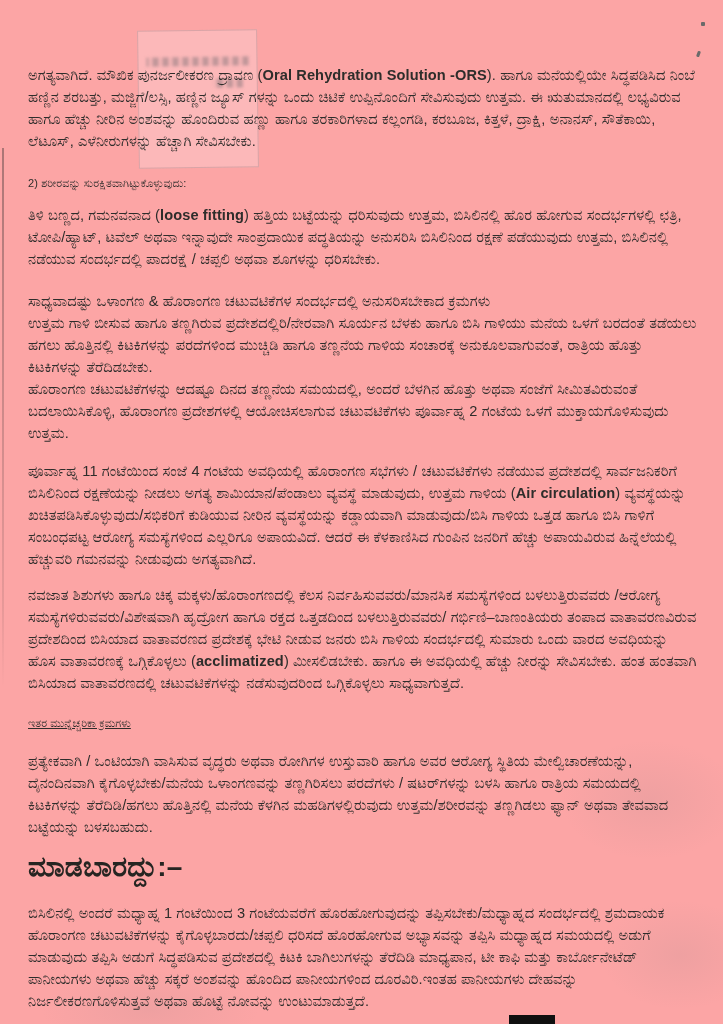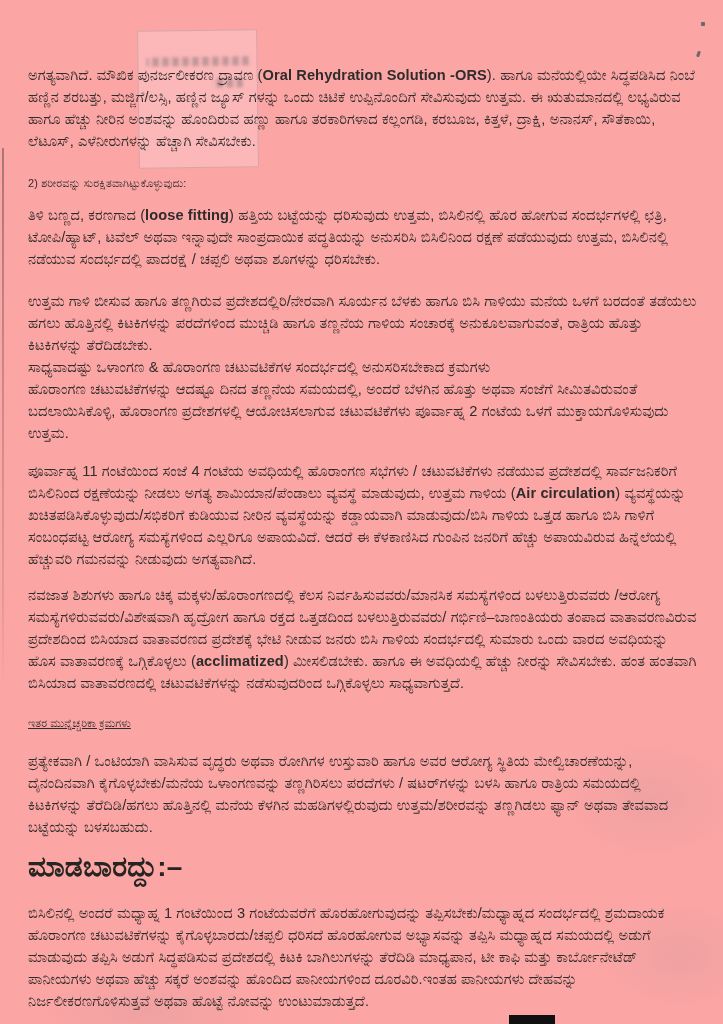--- a/index.html
+++ b/index.html
@@ -86,24 +86,24 @@
   <div class="smudge m1"></div>
   <div class="smudge m2"></div>
   <div class="smudge m3"></div>
 
   <div class="content">
 
     <p class="para"><span>ಅಗತ್ಯವಾಗಿದೆ.  ಮೌಖಿಕ ಪುನರ್ಜಲೀಕರಣ ದ್ರಾವಣ (</span><span class="en">Oral Rehydration Solution -ORS</span><span>). ಹಾಗೂ ಮನೆಯಲ್ಲಿಯೇ ಸಿದ್ಧಪಡಿಸಿದ ನಿಂಬೆ ಹಣ್ಣಿನ ಶರಬತ್ತು, ಮಜ್ಜಿಗೆ/ಲಸ್ಸಿ, ಹಣ್ಣಿನ ಜ್ಯೂಸ್ ಗಳನ್ನು ಒಂದು ಚಿಟಿಕೆ ಉಪ್ಪಿನೊಂದಿಗೆ ಸೇವಿಸುವುದು ಉತ್ತಮ. ಈ ಋತುಮಾನದಲ್ಲಿ ಲಭ್ಯವಿರುವ ಹಾಗೂ ಹೆಚ್ಚು ನೀರಿನ ಅಂಶವನ್ನು ಹೊಂದಿರುವ ಹಣ್ಣು ಹಾಗೂ ತರಕಾರಿಗಳಾದ ಕಲ್ಲಂಗಡಿ, ಕರಬೂಜ, ಕಿತ್ತಳೆ, ದ್ರಾಕ್ಷಿ, ಅನಾನಸ್, ಸೌತೆಕಾಯಿ, ಲೆಟೂಸ್, ಎಳೆನೀರುಗಳನ್ನು ಹೆಚ್ಚಾಗಿ ಸೇವಿಸಬೇಕು.</span></p>
 
     <p class="section-heading">2) ಶರೀರವನ್ನು ಸುರಕ್ಷಿತವಾಗಿಟ್ಟುಕೊಳ್ಳುವುದು:</p>
 
-    <p class="para"><span>ತಿಳಿ ಬಣ್ಣದ, ಕರಣಗಾದ (</span><span class="en">loose fitting</span><span>) ಹತ್ತಿಯ ಬಟ್ಟೆಯನ್ನು ಧರಿಸುವುದು ಉತ್ತಮ, ಬಿಸಿಲಿನಲ್ಲಿ ಹೊರ ಹೋಗುವ ಸಂದರ್ಭಗಳಲ್ಲಿ ಛತ್ರಿ, ಟೋಪಿ/ಹ್ಯಾಟ್, ಟವೆಲ್ ಅಥವಾ ಇನ್ನಾವುದೇ ಸಾಂಪ್ರದಾಯಿಕ ಪದ್ಧತಿಯನ್ನು ಅನುಸರಿಸಿ ಬಿಸಿಲಿನಿಂದ ರಕ್ಷಣೆ ಪಡೆಯುವುದು ಉತ್ತಮ, ಬಿಸಿಲಿನಲ್ಲಿ ನಡೆಯುವ ಸಂದರ್ಭದಲ್ಲಿ ಪಾದರಕ್ಷೆ / ಚಪ್ಪಲಿ ಅಥವಾ ಶೂಗಳನ್ನು ಧರಿಸಬೇಕು.</span></p>
+    <p class="para"><span>ತಿಳಿ ಬಣ್ಣದ, ಗಮನವನಾದ (</span><span class="en">loose fitting</span><span>) ಹತ್ತಿಯ ಬಟ್ಟೆಯನ್ನು ಧರಿಸುವುದು ಉತ್ತಮ, ಬಿಸಿಲಿನಲ್ಲಿ ಹೊರ ಹೋಗುವ ಸಂದರ್ಭಗಳಲ್ಲಿ ಛತ್ರಿ, ಟೋಪಿ/ಹ್ಯಾಟ್, ಟವೆಲ್ ಅಥವಾ ಇನ್ನಾವುದೇ ಸಾಂಪ್ರದಾಯಿಕ ಪದ್ಧತಿಯನ್ನು ಅನುಸರಿಸಿ ಬಿಸಿಲಿನಿಂದ ರಕ್ಷಣೆ ಪಡೆಯುವುದು ಉತ್ತಮ, ಬಿಸಿಲಿನಲ್ಲಿ ನಡೆಯುವ ಸಂದರ್ಭದಲ್ಲಿ ಪಾದರಕ್ಷೆ / ಚಪ್ಪಲಿ ಅಥವಾ ಶೂಗಳನ್ನು ಧರಿಸಬೇಕು.</span></p>
 
+    <p class="para-tight sub-heading">ಸಾಧ್ಯವಾದಷ್ಟು ಒಳಾಂಗಣ &amp; ಹೊರಾಂಗಣ ಚಟುವಟಿಕೆಗಳ ಸಂದರ್ಭದಲ್ಲಿ ಅನುಸರಿಸಬೇಕಾದ ಕ್ರಮಗಳು</p>
     <p class="para-tight">ಉತ್ತಮ ಗಾಳಿ ಬೀಸುವ ಹಾಗೂ ತಣ್ಣಗಿರುವ ಪ್ರದೇಶದಲ್ಲಿರಿ/ನೇರವಾಗಿ ಸೂರ್ಯನ ಬೆಳಕು ಹಾಗೂ ಬಿಸಿ ಗಾಳಿಯು ಮನೆಯ ಒಳಗೆ ಬರದಂತೆ ತಡೆಯಲು ಹಗಲು ಹೊತ್ತಿನಲ್ಲಿ ಕಿಟಕಿಗಳನ್ನು ಪರದೆಗಳಿಂದ ಮುಚ್ಚಿಡಿ ಹಾಗೂ ತಣ್ಣನೆಯ ಗಾಳಿಯ ಸಂಚಾರಕ್ಕೆ ಅನುಕೂಲವಾಗುವಂತೆ, ರಾತ್ರಿಯ ಹೊತ್ತು ಕಿಟಕಿಗಳನ್ನು ತೆರೆದಿಡಬೇಕು.</p>
-    <p class="para-tight sub-heading">ಸಾಧ್ಯವಾದಷ್ಟು ಒಳಾಂಗಣ &amp; ಹೊರಾಂಗಣ ಚಟುವಟಿಕೆಗಳ ಸಂದರ್ಭದಲ್ಲಿ ಅನುಸರಿಸಬೇಕಾದ ಕ್ರಮಗಳು</p>
     <p class="para-tight" style="margin-bottom:16px;">ಹೊರಾಂಗಣ ಚಟುವಟಿಕೆಗಳನ್ನು ಆದಷ್ಟೂ ದಿನದ ತಣ್ಣನೆಯ ಸಮಯದಲ್ಲಿ, ಅಂದರೆ ಬೆಳಗಿನ ಹೊತ್ತು ಅಥವಾ ಸಂಜೆಗೆ ಸೀಮಿತವಿರುವಂತೆ ಬದಲಾಯಿಸಿಕೊಳ್ಳಿ, ಹೊರಾಂಗಣ ಪ್ರದೇಶಗಳಲ್ಲಿ ಆಯೋಚಿಸಲಾಗುವ ಚಟುವಟಿಕೆಗಳು ಪೂರ್ವಾಹ್ನ 2 ಗಂಟೆಯ ಒಳಗೆ ಮುಕ್ತಾಯಗೊಳಿಸುವುದು ಉತ್ತಮ.</p>
 
     <p class="para" style="margin-bottom:14px;"><span>ಪೂರ್ವಾಹ್ನ 11 ಗಂಟೆಯಿಂದ ಸಂಜೆ 4 ಗಂಟೆಯ ಅವಧಿಯಲ್ಲಿ ಹೊರಾಂಗಣ ಸಭೆಗಳು / ಚಟುವಟಿಕೆಗಳು ನಡೆಯುವ ಪ್ರದೇಶದಲ್ಲಿ ಸಾರ್ವಜನಿಕರಿಗೆ ಬಿಸಿಲಿನಿಂದ ರಕ್ಷಣೆಯನ್ನು ನೀಡಲು ಅಗತ್ಯ ಶಾಮಿಯಾನ/ಪೆಂಡಾಲು ವ್ಯವಸ್ಥೆ ಮಾಡುವುದು, ಉತ್ತಮ ಗಾಳಿಯ (</span><span class="en">Air circulation</span><span>) ವ್ಯವಸ್ಥೆಯನ್ನು ಖಚಿತಪಡಿಸಿಕೊಳ್ಳುವುದು/ಸಭಿಕರಿಗೆ ಕುಡಿಯುವ ನೀರಿನ ವ್ಯವಸ್ಥೆಯನ್ನು ಕಡ್ಡಾಯವಾಗಿ ಮಾಡುವುದು/ಬಿಸಿ ಗಾಳಿಯ ಒತ್ತಡ ಹಾಗೂ ಬಿಸಿ ಗಾಳಿಗೆ ಸಂಬಂಧಪಟ್ಟ ಆರೋಗ್ಯ ಸಮಸ್ಯೆಗಳಿಂದ ಎಲ್ಲರಿಗೂ ಅಪಾಯವಿದೆ. ಆದರೆ ಈ ಕೆಳಕಾಣಿಸಿದ ಗುಂಪಿನ ಜನರಿಗೆ ಹೆಚ್ಚು ಅಪಾಯವಿರುವ ಹಿನ್ನೆಲೆಯಲ್ಲಿ ಹೆಚ್ಚುವರಿ ಗಮನವನ್ನು ನೀಡುವುದು ಅಗತ್ಯವಾಗಿದೆ.</span></p>
 
     <p class="para" style="margin-bottom:18px;"><span>ನವಜಾತ ಶಿಶುಗಳು ಹಾಗೂ ಚಿಕ್ಕ ಮಕ್ಕಳು/ಹೊರಾಂಗಣದಲ್ಲಿ ಕೆಲಸ ನಿರ್ವಹಿಸುವವರು/ಮಾನಸಿಕ ಸಮಸ್ಯೆಗಳಿಂದ ಬಳಲುತ್ತಿರುವವರು /ಆರೋಗ್ಯ ಸಮಸ್ಯೆಗಳಿರುವವರು/ವಿಶೇಷವಾಗಿ ಹೃದ್ರೋಗ ಹಾಗೂ ರಕ್ತದ ಒತ್ತಡದಿಂದ ಬಳಲುತ್ತಿರುವವರು/ ಗರ್ಭಿಣಿ–ಬಾಣಂತಿಯರು ತಂಪಾದ ವಾತಾವರಣವಿರುವ ಪ್ರದೇಶದಿಂದ ಬಿಸಿಯಾದ ವಾತಾವರಣದ ಪ್ರದೇಶಕ್ಕೆ ಭೇಟಿ ನೀಡುವ ಜನರು ಬಿಸಿ ಗಾಳಿಯ ಸಂದರ್ಭದಲ್ಲಿ ಸುಮಾರು ಒಂದು ವಾರದ ಅವಧಿಯನ್ನು ಹೊಸ ವಾತಾವರಣಕ್ಕೆ ಒಗ್ಗಿಕೊಳ್ಳಲು (</span><span class="en">acclimatized</span><span>) ಮೀಸಲಿಡಬೇಕು. ಹಾಗೂ ಈ ಅವಧಿಯಲ್ಲಿ ಹೆಚ್ಚು ನೀರನ್ನು ಸೇವಿಸಬೇಕು. ಹಂತ ಹಂತವಾಗಿ ಬಿಸಿಯಾದ ವಾತಾವರಣದಲ್ಲಿ ಚಟುವಟಿಕೆಗಳನ್ನು ನಡೆಸುವುದರಿಂದ ಒಗ್ಗಿಕೊಳ್ಳಲು ಸಾಧ್ಯವಾಗುತ್ತದೆ.</span></p>
 
     <p class="section-heading" style="margin-bottom:16px;text-decoration:underline;">ಇತರ ಮುನ್ನೆಚ್ಚರಿಕಾ ಕ್ರಮಗಳು</p>
 
     <p class="para" style="margin-bottom:18px;">ಪ್ರತ್ಯೇಕವಾಗಿ / ಒಂಟಿಯಾಗಿ ವಾಸಿಸುವ ವೃದ್ಧರು ಅಥವಾ ರೋಗಿಗಳ ಉಸ್ತುವಾರಿ ಹಾಗೂ ಅವರ ಆರೋಗ್ಯ ಸ್ಥಿತಿಯ ಮೇಲ್ವಿಚಾರಣೆಯನ್ನು, ದೈನಂದಿನವಾಗಿ ಕೈಗೊಳ್ಳಬೇಕು/ಮನೆಯ ಒಳಾಂಗಣವನ್ನು ತಣ್ಣಗಿರಿಸಲು ಪರದೆಗಳು / ಷಟರ್‌ಗಳನ್ನು ಬಳಸಿ ಹಾಗೂ ರಾತ್ರಿಯ ಸಮಯದಲ್ಲಿ ಕಿಟಕಿಗಳನ್ನು ತೆರೆದಿಡಿ/ಹಗಲು ಹೊತ್ತಿನಲ್ಲಿ ಮನೆಯ ಕೆಳಗಿನ ಮಹಡಿಗಳಲ್ಲಿರುವುದು ಉತ್ತಮ/ಶರೀರವನ್ನು ತಣ್ಣಗಿಡಲು ಫ್ಯಾನ್ ಅಥವಾ ತೇವವಾದ ಬಟ್ಟೆಯನ್ನು ಬಳಸಬಹುದು.</p>
 

